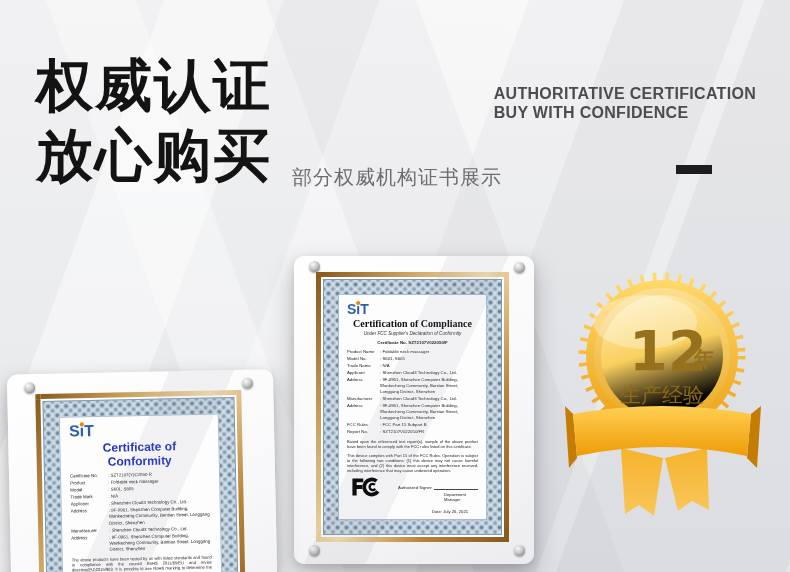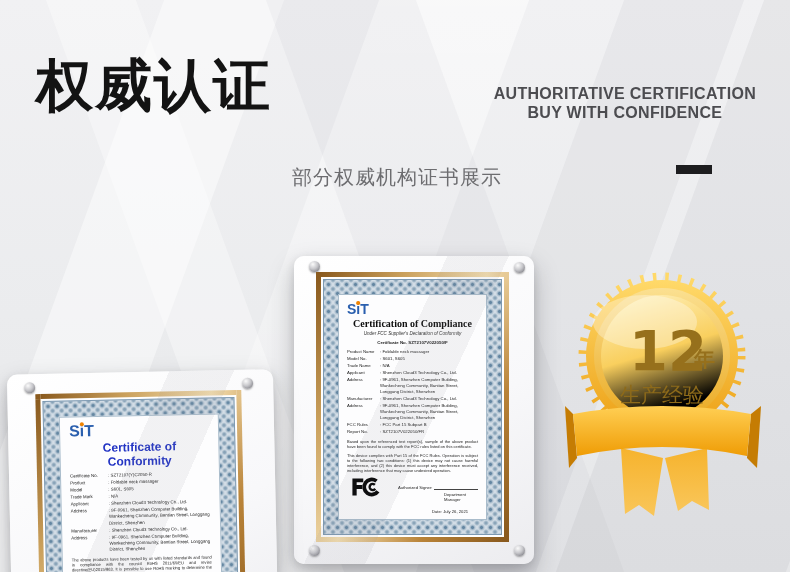--- a/index.html
+++ b/index.html
@@ -10,21 +10,21 @@
   .band{position:absolute;top:-80px;bottom:-80px;pointer-events:none;}
   .b1{left:60px;width:120px;transform:skewX(-20deg);background:rgba(255,255,255,.45);}
   .b2{left:275px;width:150px;transform:skewX(-20deg);background:linear-gradient(180deg,rgba(255,255,255,.6),rgba(255,255,255,.05));}
   .b3{left:370px;width:150px;transform:skewX(20deg);background:rgba(120,120,128,.05);}
   .b4{left:520px;width:120px;transform:skewX(-20deg);background:rgba(110,110,120,.06);}
   .b5{left:660px;width:230px;transform:skewX(-20deg);background:rgba(105,105,115,.07);}
   .b6{left:150px;width:90px;transform:skewX(20deg);background:rgba(255,255,255,.35);}
 
   .title-cn{position:absolute;left:36px;top:50px;font-size:57px;line-height:70px;
     font-weight:900;color:#131313;letter-spacing:2px;}
-  .title-en{position:absolute;right:34px;top:84px;text-align:center;font-size:16px;
+  .title-en{position:absolute;right:34px;top:84px;text-align:left;font-size:16px;
     line-height:19px;font-weight:bold;color:#4c4c50;letter-spacing:.3px;}
   .caption{position:absolute;left:292px;top:164px;font-size:20px;color:#6d6d70;letter-spacing:1px;}
   .dash{position:absolute;left:676px;top:165px;width:36px;height:9px;background:#1d1d1f;}
 
   
   .cert{position:absolute;border-radius:10px;
     background:linear-gradient(155deg,#ffffff 0%,#f8f8fa 55%,#ececef 100%);
     box-shadow:0 12px 26px rgba(40,40,48,.28),0 3px 8px rgba(40,40,48,.14);}
   .cert::after{content:"";position:absolute;inset:0;border-radius:inherit;pointer-events:none;
     background:linear-gradient(115deg,rgba(255,255,255,0) 40%,rgba(140,140,150,.10) 40%,rgba(140,140,150,.10) 56%,rgba(255,255,255,0) 56%);}
@@ -92,20 +92,21 @@
 
   <div class="band b1"></div>
   <div class="band b2"></div>
   <div class="band b3"></div>
   <div class="band b4"></div>
   <div class="band b5"></div>
   <div class="band b6"></div>
 
   <div class="title-cn">
     <div>权威认证</div>
+    <div>放心购买</div>
   </div>
   <div class="title-en">
     <div>AUTHORITATIVE CERTIFICATION</div>
     <div>BUY WITH CONFIDENCE</div>
   </div>
   <div class="caption">部分权威机构证书展示</div>
   <div class="dash"></div>
 
   <div class="cert cert-right">
     <div class="screw s-tl"></div>

